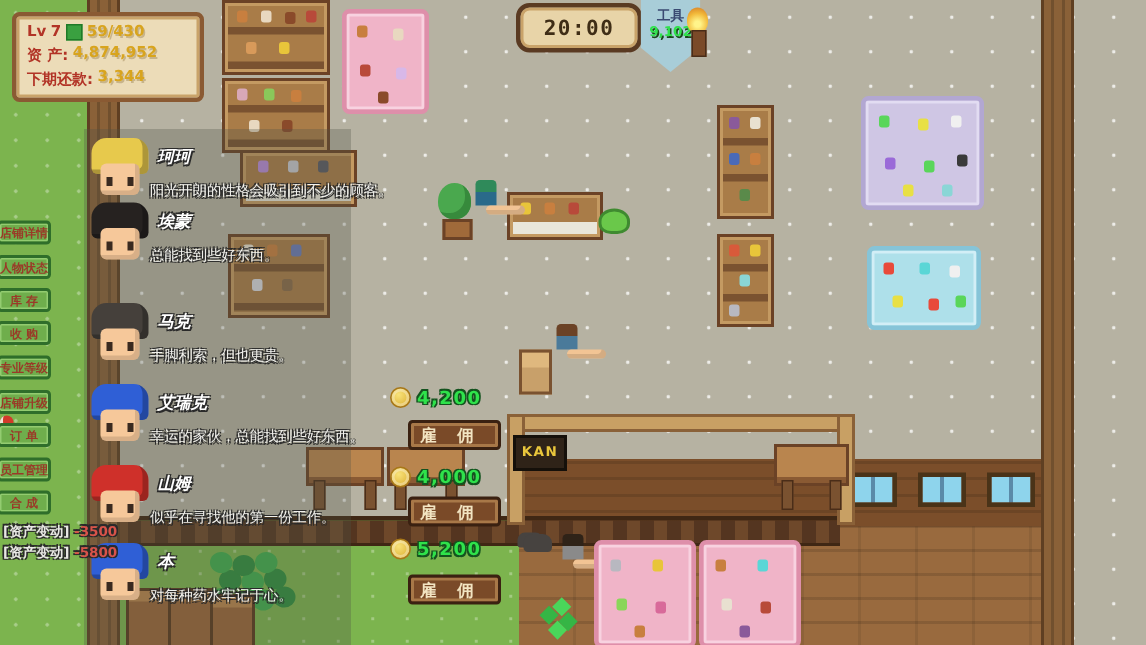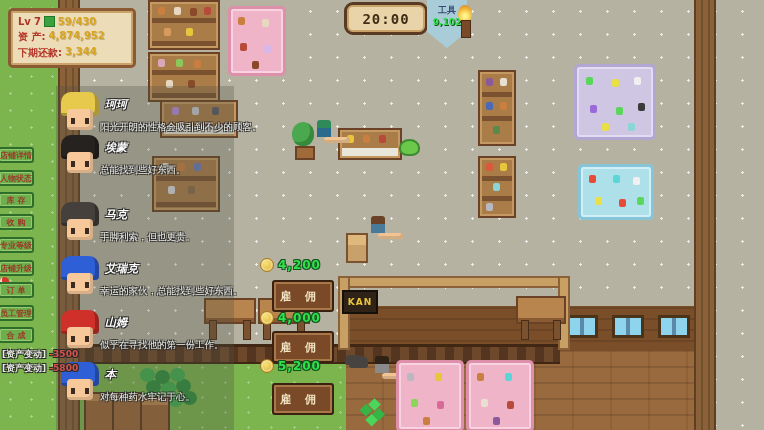--- a/index.html
+++ b/index.html
@@ -91,21 +91,21 @@
   .eye{position:absolute;top:9px;width:4px;height:6px;background:#3a2a20;}
   .eye.l{left:4px;} .eye.r{right:4px;}
   .char-name{position:absolute;left:47px;top:5px;color:#fff;font-size:11px;font-weight:bold;white-space:nowrap;
     text-shadow:1px 1px 0 #2a2a2a,-1px 1px 0 #2a2a2a,1px -1px 0 #2a2a2a,-1px -1px 0 #2a2a2a;font-style:italic;}
   .char-desc{position:absolute;left:42px;top:29px;color:#f2f2ee;font-size:9.5px;white-space:nowrap;
     text-shadow:1px 1px 0 #2a2a2a,-1px 1px 0 #2a2a2a,1px -1px 0 #2a2a2a,-1px -1px 0 #2a2a2a;}
   .price-row{display:flex;align-items:center;gap:4px;}
   .coin{width:12px;height:12px;border-radius:50%;background:radial-gradient(circle at 40% 35%,#f8e27a,#d8a828);border:1px solid #a87818;box-shadow:inset 0 0 0 2px rgba(255,255,255,.35);}
   .price-text{color:#2fe24b;font-size:12px;font-weight:bold;letter-spacing:1px;
     text-shadow:1px 1px 0 #14531f,-1px 1px 0 #14531f,1px -1px 0 #14531f,-1px -1px 0 #14531f;}
-  .hire-btn{position:absolute;width:62px;height:32px;background:#7a4a28;border:2px solid #3a2111;border-radius:3px;
+  .hire-btn{position:absolute;width:62px;height:20px;background:#7a4a28;border:2px solid #3a2111;border-radius:3px;
     box-shadow:inset 0 0 0 2px #a87848;color:#f2e4c2;font-size:11px;font-weight:bold;letter-spacing:5px;
     display:flex;align-items:center;justify-content:center;padding-left:1px;box-sizing:border-box;cursor:pointer;
     font-family:"DejaVu Sans",sans-serif;}
 
   
   .log{left:2px;white-space:nowrap;font-size:9px;font-weight:bold;
     text-shadow:1px 1px 0 #2a2a2a,-1px 1px 0 #2a2a2a,1px -1px 0 #2a2a2a,-1px -1px 0 #2a2a2a;}
   .log-label{color:#e8e8e4;}
   .log-value{color:#d8534a;}
 </style>

